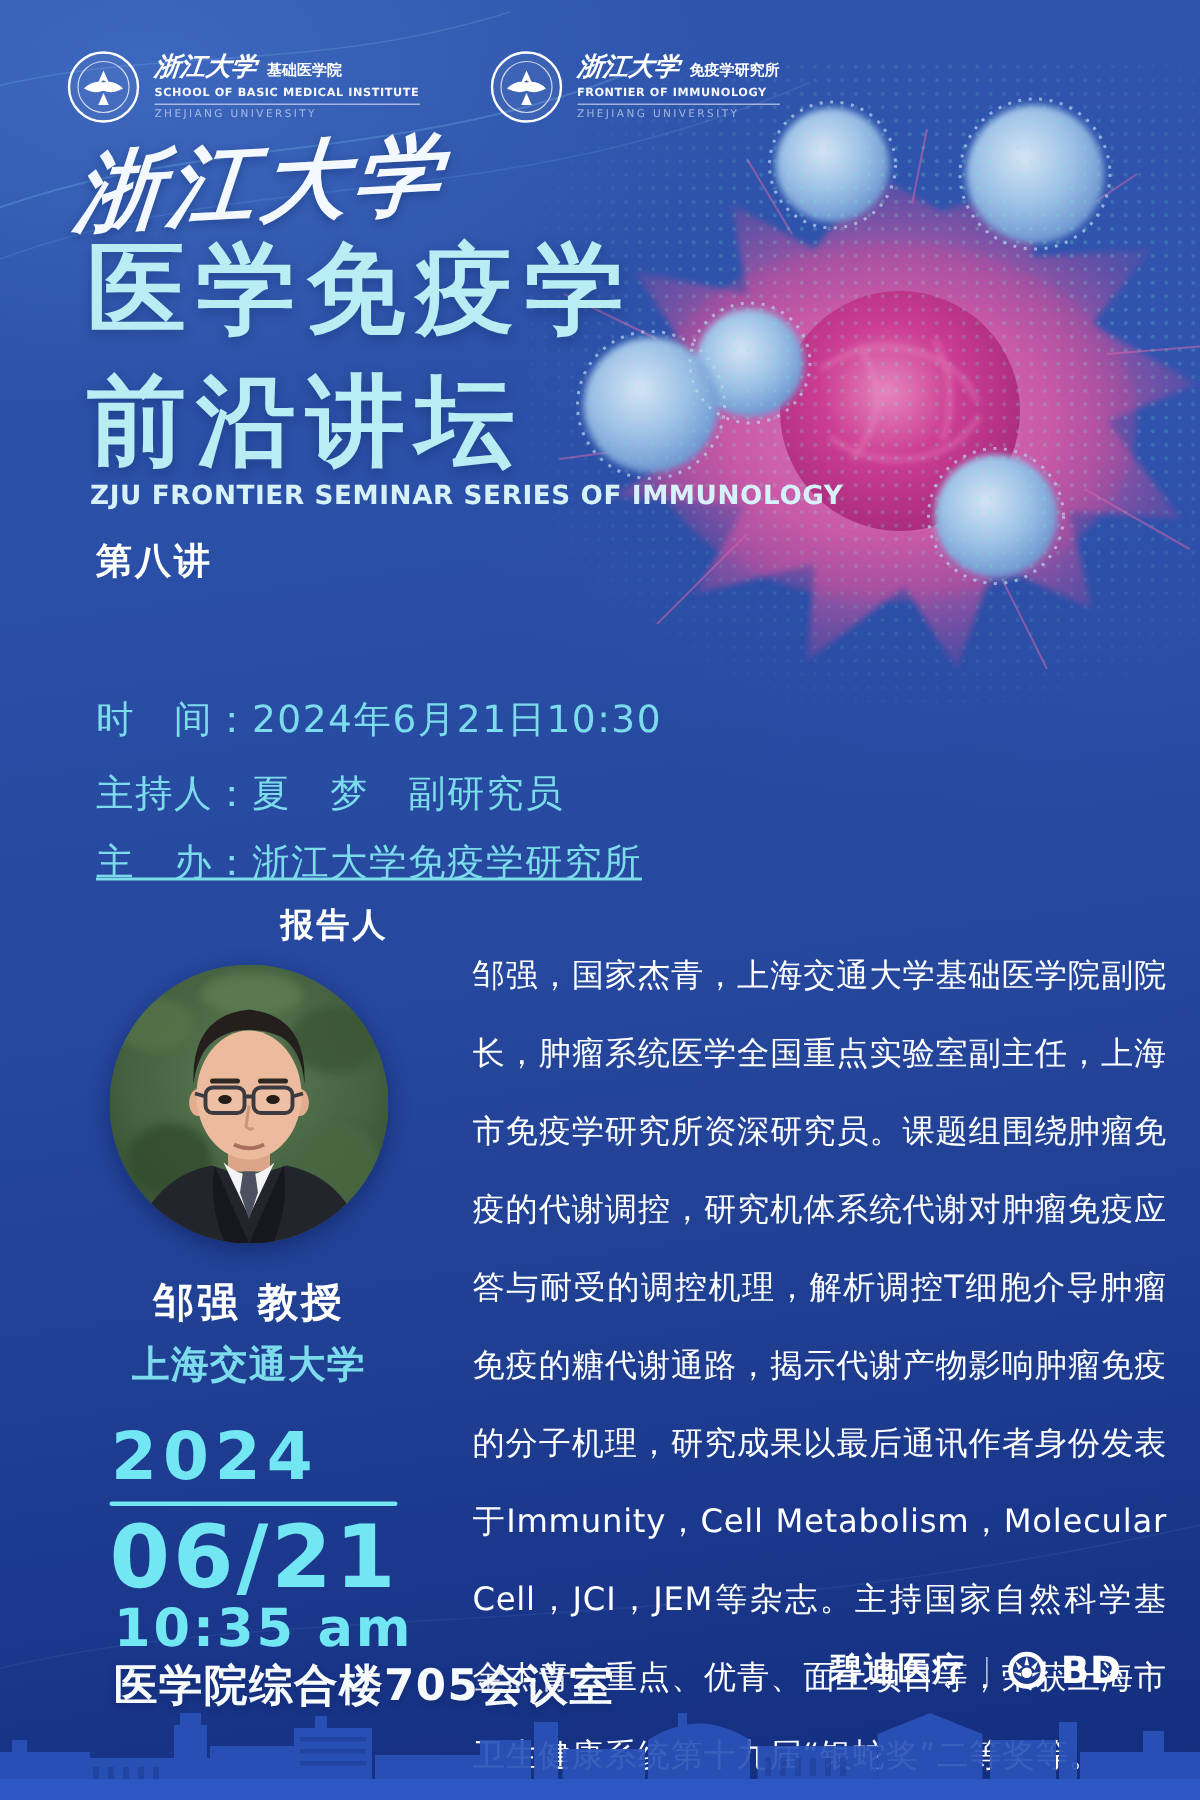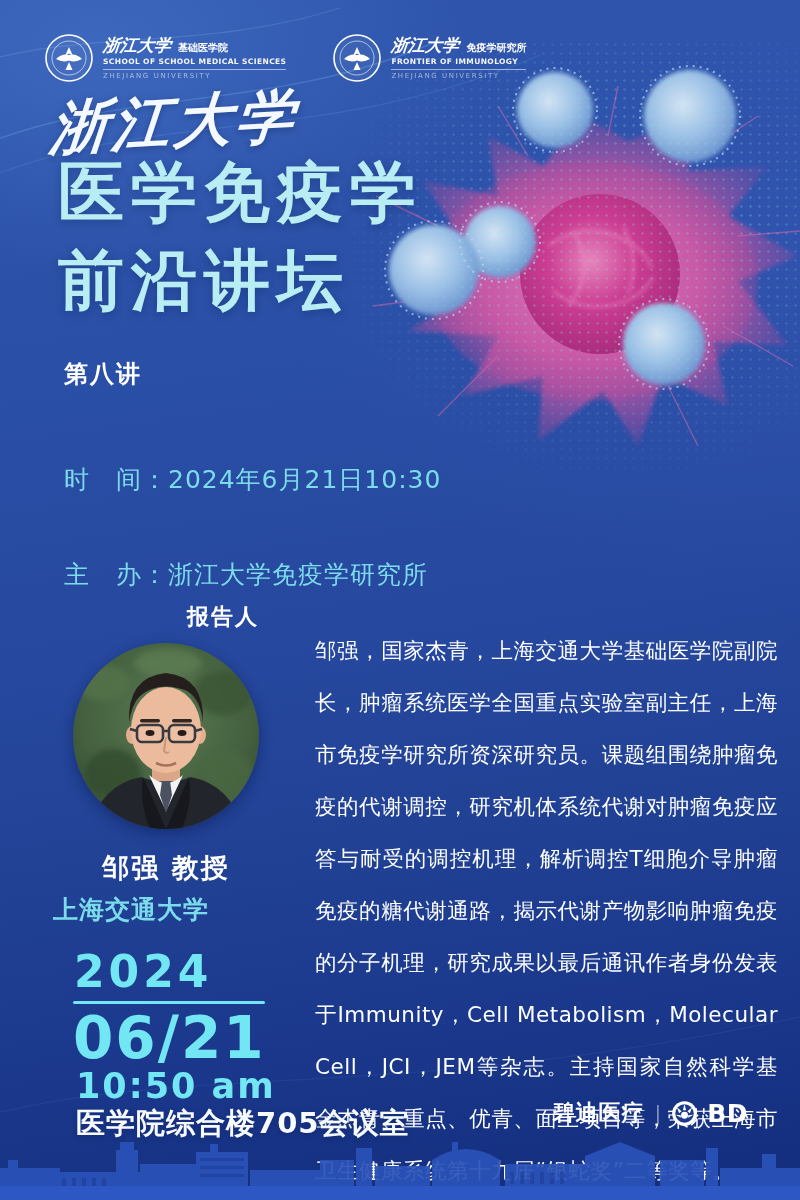--- a/index.html
+++ b/index.html
@@ -47,27 +47,27 @@
   .main-title.l1{left:58px;top:160px;}
   .main-title.l2{left:58px;top:248px;}
   .subtitle{left:60px;top:321px;font-size:17.5px;font-weight:bold;color:#d7f1f8;letter-spacing:.4px;white-space:nowrap;}
 
   .lecture-no{left:64px;top:358px;font-size:24px;font-weight:bold;color:#ffffff;letter-spacing:2px;}
   .topic{left:64px;top:396px;font-size:30px;font-weight:bold;color:#ffffff;letter-spacing:1px;white-space:nowrap;text-shadow:0 2px 5px rgba(10,25,80,.3);}
 
   .info-row{font-size:25px;color:#7cdcec;font-weight:500;white-space:nowrap;letter-spacing:1px;}
   .info-row.r1{left:64px;top:463px;}
   .info-row.r2{left:64px;top:512px;}
-  .info-row.r3{left:64px;top:558px;}
+  .info-row.r3{left:64px;top:558px;text-decoration:underline;}
 
   
   .speaker-label{left:73px;top:602px;width:186px;text-align:right;font-size:22px;font-weight:bold;color:#fff;letter-spacing:2px;}
   .photo-wrap{left:73px;top:643px;width:186px;height:186px;border-radius:50%;overflow:hidden;box-shadow:0 4px 14px rgba(8,20,70,.45);}
   .speaker-name{left:53px;top:850px;width:226px;text-align:center;font-size:27px;font-weight:bold;color:#fff;letter-spacing:2px;}
-  .speaker-univ{left:53px;top:893px;width:226px;font-size:25px;font-weight:bold;color:#7cdcec;letter-spacing:1px;}
+  .speaker-univ{left:53px;top:893px;width:226px;text-align:center;font-size:25px;font-weight:bold;color:#7cdcec;letter-spacing:1px;}
 
   
   .bio{left:315px;top:625px;width:463px;font-size:21.5px;line-height:52px;color:#fdfeff;text-align:justify;letter-spacing:.5px;}
 
   
   .ev-year{left:74px;top:946px;font-size:44px;font-weight:900;color:#72e6f3;letter-spacing:4px;}
   .ev-rule{left:73px;top:1001px;width:192px;height:3px;background:#72e6f3;border-radius:2px;}
   .ev-date{left:73px;top:1004px;font-size:58px;font-weight:900;color:#72e6f3;letter-spacing:2px;}
   .ev-time{left:76px;top:1066px;font-size:35px;font-weight:900;color:#72e6f3;letter-spacing:2px;}
   .ev-venue{left:76px;top:1104px;font-size:29px;font-weight:bold;color:#f7fbfe;letter-spacing:1px;white-space:nowrap;text-shadow:0 2px 5px rgba(10,25,80,.35);}
@@ -166,21 +166,21 @@
         <circle cx="25" cy="25" r="17" fill="none" stroke="rgba(255,255,255,.75)" stroke-width=".8"></circle>
         <path d="M25,14 L21,23 L25,20.5 L29,23 Z" fill="#fff"></path>
         <path d="M12,26 Q18,20 25,22 Q32,20 38,26 Q31,30 25,27.5 Q19,30 12,26 Z" fill="#fff"></path>
         <path d="M25,29 L21.5,37 L28.5,37 Z" fill="#fff"></path>
       </svg>
       <div class="logo-text">
         <div class="logo-cn">
           <span class="logo-script">浙江大学</span>
           <span class="logo-dept">基础医学院</span>
         </div>
-        <div class="logo-en1">SCHOOL OF SCHOOL MEDICAL SCIENCES</div>
+        <div class="logo-en1">SCHOOL OF BASIC MEDICAL INSTITUTE</div>
         <div class="logo-en2">ZHEJIANG UNIVERSITY</div>
       </div>
     </div>
     <div class="logo-block">
       <svg width="50" height="50" viewBox="0 0 50 50">
         <circle cx="25" cy="25" r="23" fill="rgba(255,255,255,.05)" stroke="#fff" stroke-width="1.6"></circle>
         <circle cx="25" cy="25" r="17" fill="none" stroke="rgba(255,255,255,.75)" stroke-width=".8"></circle>
         <path d="M25,14 L21,23 L25,20.5 L29,23 Z" fill="#fff"></path>
         <path d="M12,26 Q18,20 25,22 Q32,20 38,26 Q31,30 25,27.5 Q19,30 12,26 Z" fill="#fff"></path>
         <path d="M25,29 L21.5,37 L28.5,37 Z" fill="#fff"></path>
@@ -192,24 +192,26 @@
         </div>
         <div class="logo-en1">FRONTIER OF IMMUNOLOGY</div>
         <div class="logo-en2">ZHEJIANG UNIVERSITY</div>
       </div>
     </div>
   </div>
 
   <div class="abs title-script">浙江大学</div>
   <div class="abs main-title l1">医学免疫学</div>
   <div class="abs main-title l2">前沿讲坛</div>
+  <div class="abs subtitle">ZJU FRONTIER SEMINAR SERIES OF IMMUNOLOGY</div>
 
   <div class="abs lecture-no">第八讲</div>
 
   <div class="abs info-row r1"><span>时　间：</span><span>2024年6月21日10:30</span></div>
+  <div class="abs info-row r2"><span>主持人：</span><span>夏　梦　副研究员</span></div>
   <div class="abs info-row r3"><span>主　办：</span><span>浙江大学免疫学研究所</span></div>
 
   <div class="abs speaker-label">报告人</div>
   <div class="abs photo-wrap">
     <svg width="186" height="186" viewBox="0 0 186 186">
       <defs>
         <radialGradient id="green" cx="50%" cy="40%" r="75%">
           <stop offset="0%" stop-color="#5b7a52"></stop>
           <stop offset="60%" stop-color="#44603f"></stop>
           <stop offset="100%" stop-color="#2c442c"></stop>
@@ -258,21 +260,21 @@
     </svg>
   </div>
   <div class="abs speaker-name">邹强  教授</div>
   <div class="abs speaker-univ">上海交通大学</div>
 
   <div class="abs bio">邹强，国家杰青，上海交通大学基础医学院副院长，肿瘤系统医学全国重点实验室副主任，上海市免疫学研究所资深研究员。课题组围绕肿瘤免疫的代谢调控，研究机体系统代谢对肿瘤免疫应答与耐受的调控机理，解析调控T细胞介导肿瘤免疫的糖代谢通路，揭示代谢产物影响肿瘤免疫的分子机理，研究成果以最后通讯作者身份发表于Immunity，Cell Metabolism，Molecular Cell，JCI，JEM等杂志。主持国家自然科学基金杰青、重点、优青、面上项目等，荣获上海市卫生健康系统第十九届“银蛇奖”二等奖等。</div>
 
   <div class="abs ev-year">2024</div>
   <div class="abs ev-rule"></div>
   <div class="abs ev-date">06/21</div>
-  <div class="abs ev-time">10:50 am</div>
+  <div class="abs ev-time">10:35 am</div>
   <div class="abs ev-venue">医学院综合楼705会议室</div>
 
   <div class="abs sponsor">
     <span class="cn">碧迪医疗</span>
     <span class="pipe">|</span>
     <svg width="27" height="27" viewBox="0 0 24 24">
       <circle cx="12" cy="12" r="11" fill="#fff"></circle>
       <circle cx="12" cy="12" r="8.2" fill="#1c3a8c"></circle>
       <g fill="#fff">
         <circle cx="12" cy="13.5" r="3.1"></circle>

